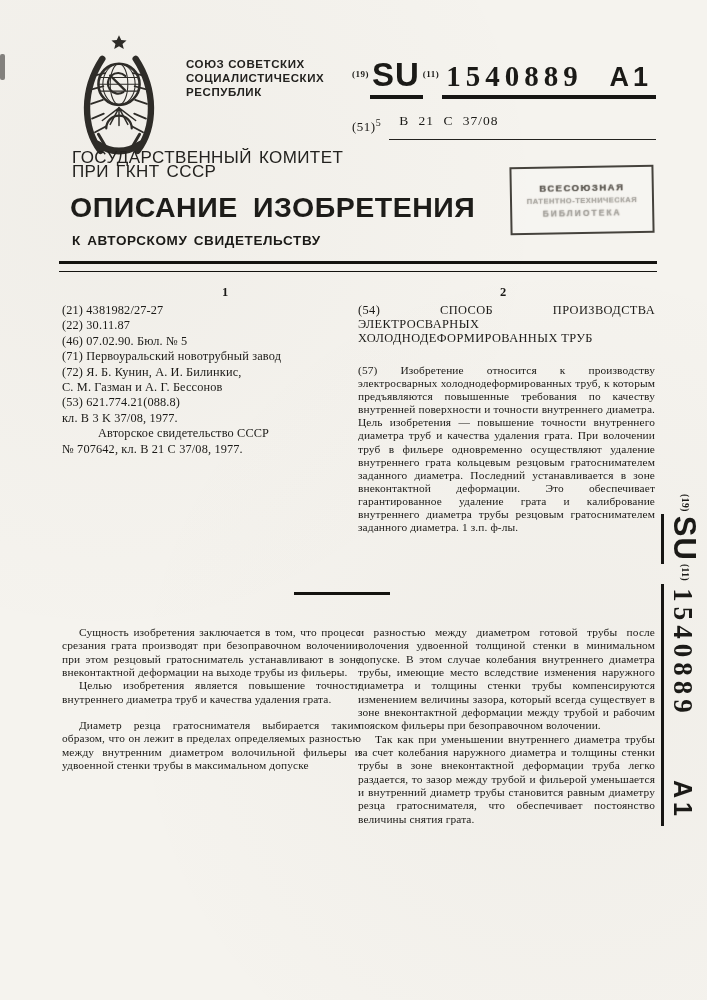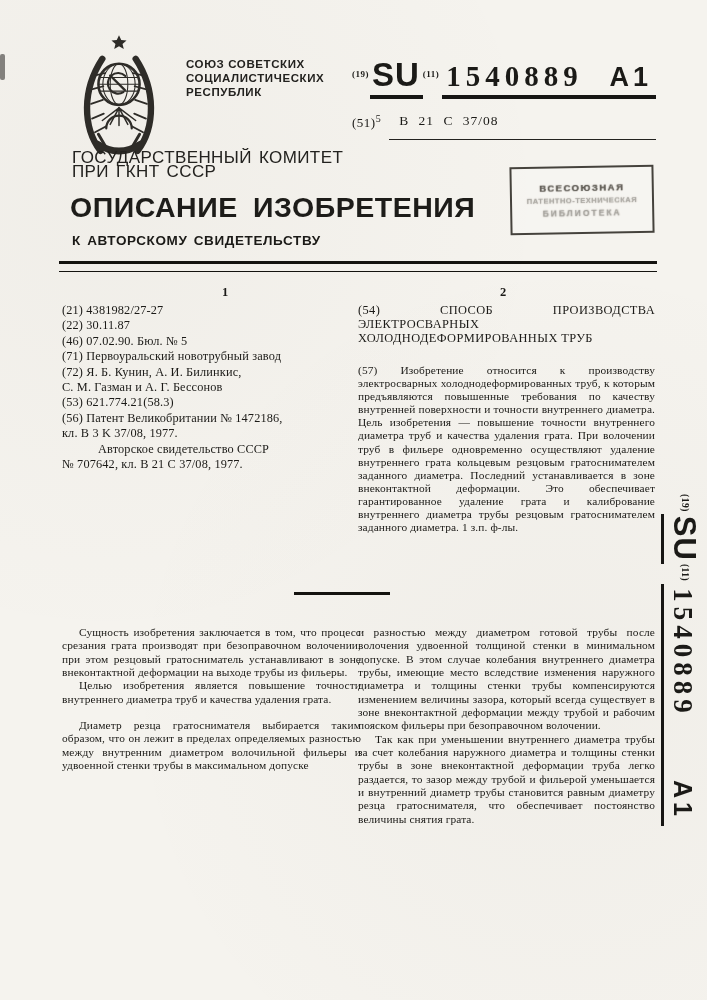--- a/index.html
+++ b/index.html
@@ -21,21 +21,21 @@
 
   .hdr-codes{left:352px;top:56px;width:304px;}
   .su-row{display:flex;align-items:baseline;}
   .c-sm{font-weight:bold;font-size:9px;position:relative;top:-9px;letter-spacing:.5px;}
   .su-big{font-family:"Liberation Sans",sans-serif;font-weight:bold;font-size:33px;
           letter-spacing:1px;border-bottom:4px solid #171614;padding:0 3px 1px 2px;margin-left:1px;}
   .numwrap{flex:1;display:flex;justify-content:space-between;align-items:baseline;
            border-bottom:4px solid #171614;margin-left:3px;padding:0 4px 2px 4px;}
   .num-big{font-weight:bold;font-size:29px;letter-spacing:5px;}
   .kind-big{font-family:"Liberation Sans",sans-serif;font-weight:bold;font-size:27px;letter-spacing:4px;}
-  .ipc-row{display:flex;align-items:flex-start;margin-top:14px;font-size:13px;}
+  .ipc-row{display:flex;align-items:center;margin-top:14px;font-size:13px;}
   .ipc-label{letter-spacing:.5px;}
   .ipc-label sup{font-size:10px;}
   .ipc-line{flex:1;border-bottom:1.5px solid #23221f;margin-left:8px;padding:0 0 10px 10px;
             font-size:13.5px;letter-spacing:1px;word-spacing:5px;}
 
   .committee{left:72px;top:151px;font-family:"Liberation Sans",sans-serif;font-weight:normal;
              font-size:17px;line-height:13.5px;letter-spacing:.4px;word-spacing:2px;color:#23221f;}
   .doc-title{left:70px;top:191px;font-family:"Liberation Sans",sans-serif;font-weight:bold;
              font-size:28.5px;letter-spacing:.5px;word-spacing:7px;color:#1d1c19;}
   .doc-subtitle{left:72px;top:233px;font-family:"Liberation Sans",sans-serif;font-weight:bold;
@@ -156,22 +156,21 @@
   <div class="abs colnum" style="left:222px;">1</div>
   <div class="abs colnum" style="left:500px;">2</div>
 
   <div class="abs biblio">
     <div>(21) 4381982/27-27</div>
     <div>(22) 30.11.87</div>
     <div>(46) 07.02.90. Бюл. № 5</div>
     <div>(71) Первоуральский новотрубный завод</div>
     <div>(72) Я. Б. Кунин, А. И. Билинкис,</div>
     <div>С. М. Газман и А. Г. Бессонов</div>
-    <div>(53) 621.774.21(58.3)</div>
-    <div>(56) Патент Великобритании № 1472186,</div>
+    <div>(53) 621.774.21(088.8)</div>
     <div>кл. B 3 K 37/08, 1977.</div>
     <div class="indent">Авторское свидетельство СССР</div>
     <div>№ 707642, кл. B 21 C 37/08, 1977.</div>
   </div>
 
   <div class="abs abstract">
     <div class="abs-title">(54) СПОСОБ ПРОИЗВОДСТВА ЭЛЕКТРОСВАРНЫХ ХОЛОДНОДЕФОРМИРОВАННЫХ ТРУБ</div>
     <div class="abs-text">(57) Изобретение относится к производству электросварных холоднодеформированных труб, к которым предъявляются повышенные требования по качеству внутренней поверхности и точности внутреннего диаметра. Цель изобретения — повышение точности внутреннего диаметра труб и качества удаления грата. При волочении труб в фильере одновременно осуществляют удаление внутреннего грата кольцевым резцовым гратоснимателем заданного диаметра. Последний устанавливается в зоне внеконтактной деформации. Это обеспечивает гарантированное удаление грата и калибрование внутреннего диаметра трубы резцовым гратоснимателем заданного диаметра. 1 з.п. ф-лы.</div>
   </div>
 

